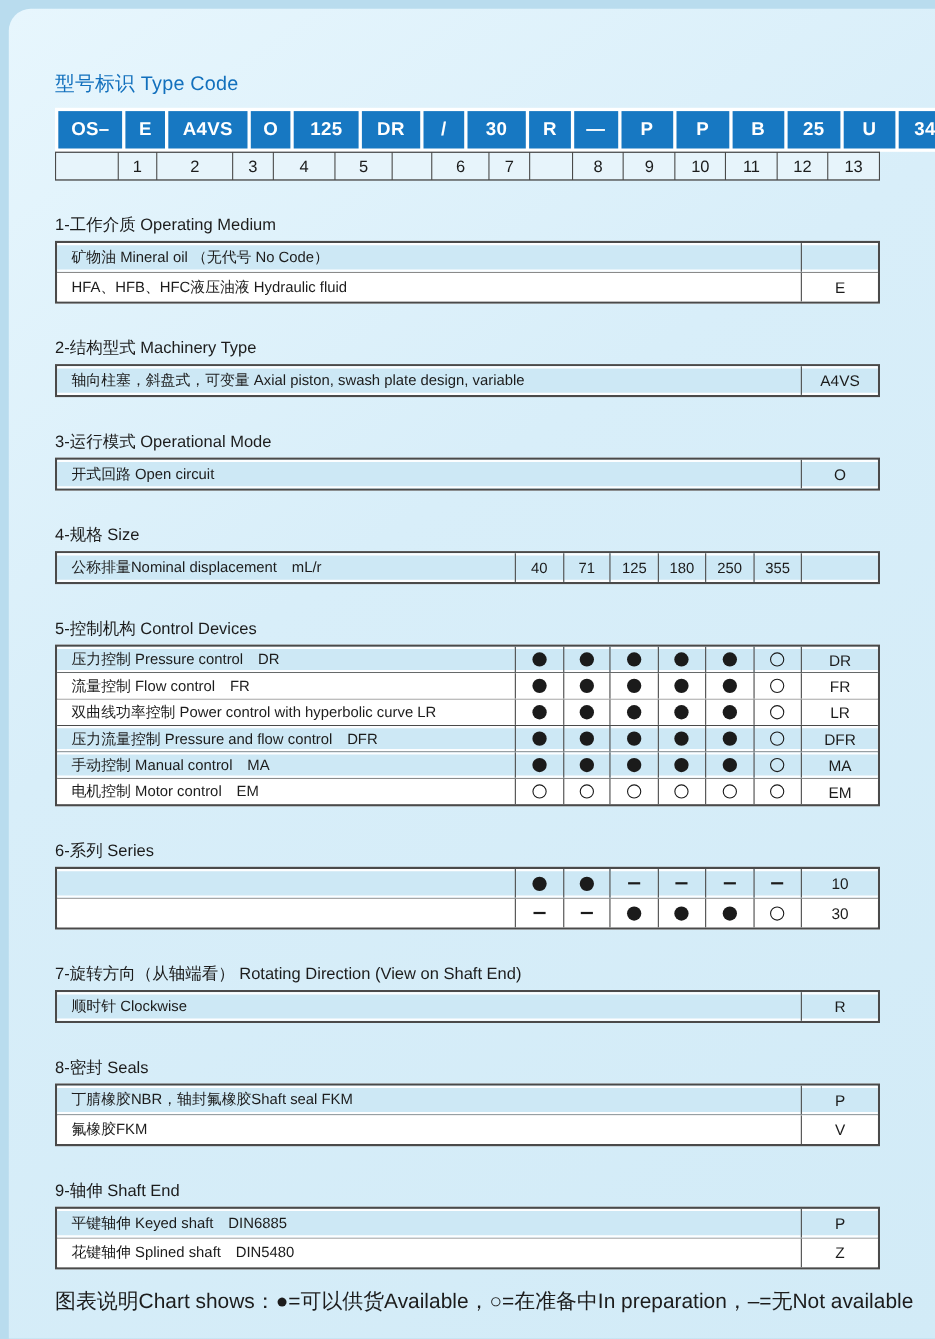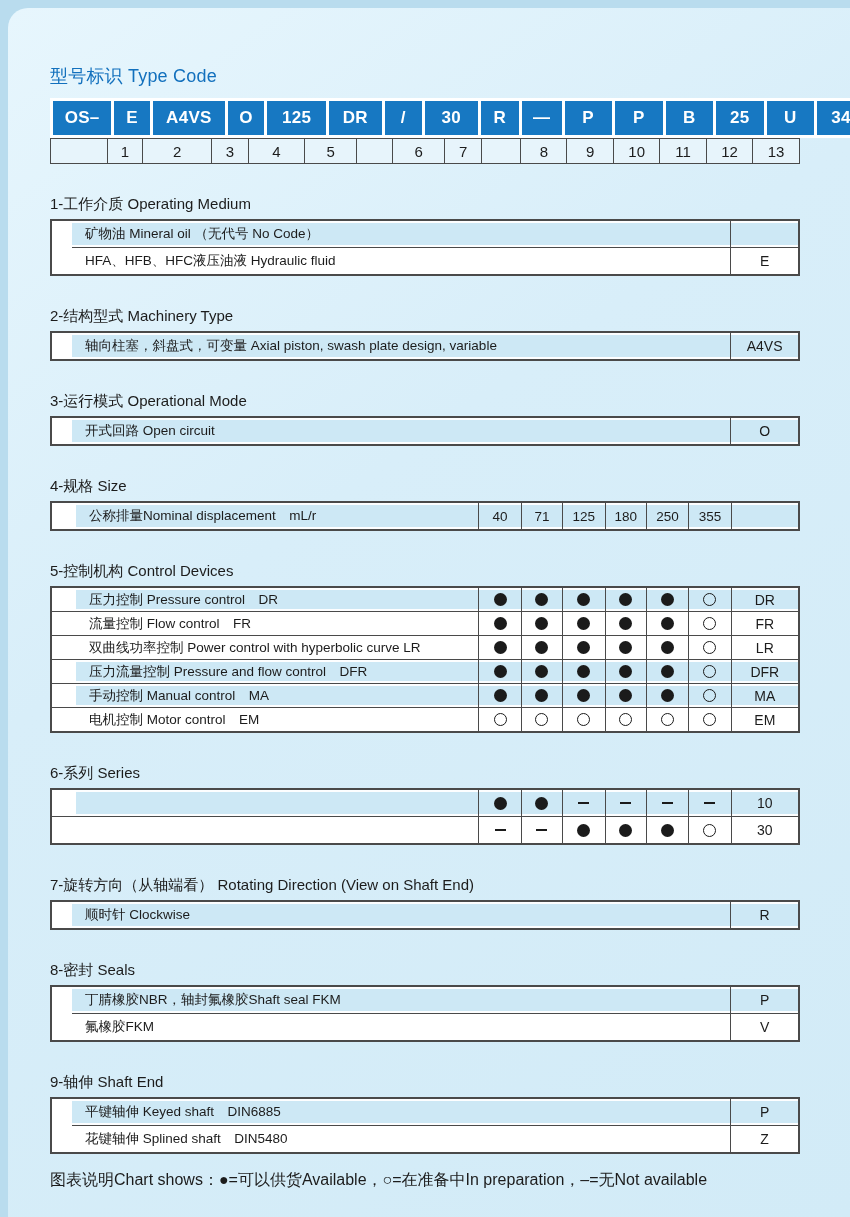--- a/index.html
+++ b/index.html
@@ -42,39 +42,39 @@
   }
   
   .sec-heading{
     font-size:15px;margin:31px 0 5px 0;color:#1c1c1c;
   }
   .stable{
     width:750px;box-sizing:border-box;border:2px solid #4a4a4a;
     background:#fff;
   }
   .srow{display:grid;}
-  .srow.simple{grid-template-columns:680fr 70fr;margin-left:20px;}
-  .srow.matrix{grid-template-columns:418fr 44fr 43fr 44fr 43fr 44fr 44fr 70fr;padding-left:24px;}
+  .srow.simple{grid-template-columns:680fr 70fr;}
+  .srow.matrix{grid-template-columns:418fr 44fr 43fr 44fr 43fr 44fr 44fr 70fr;}
   .srow + .srow{border-top:1px solid #4a4a4a;}
   .scell{
     height:26px;display:flex;align-items:center;justify-content:center;
     font-size:13.5px;white-space:pre;
     box-shadow:inset 0 2px 0 rgba(255,255,255,.95), inset 0 -2px 0 rgba(255,255,255,.95);
     background:#fff;overflow:hidden;
   }
   .compact .scell{height:23px;}
   .srow.lt .scell{background:#cde8f5;}
   .scell + .scell{border-left:1px solid #4a4a4a;}
   .scell.label{justify-content:flex-start;padding-left:13px;}
   .scell.code{font-size:14px;}
   .dot{width:13px;height:13px;border-radius:50%;background:#1b1b1b;flex:0 0 auto;}
   .dot.o{width:11px;height:11px;background:transparent;border:1.7px solid #1b1b1b;}
   .bar{width:11px;height:1.8px;background:#1b1b1b;flex:0 0 auto;}
   .legend-note{
-    font-size:16px;margin-top:16px;color:#1c1c1c;white-space:pre;
+    font-size:19px;margin-top:16px;color:#1c1c1c;white-space:pre;
   }
 </style>
 </head>
 <body>
 
 <div class="page-inner">
   <div class="content">
 
     <div class="page-title">型号标识 Type Code</div>
 

